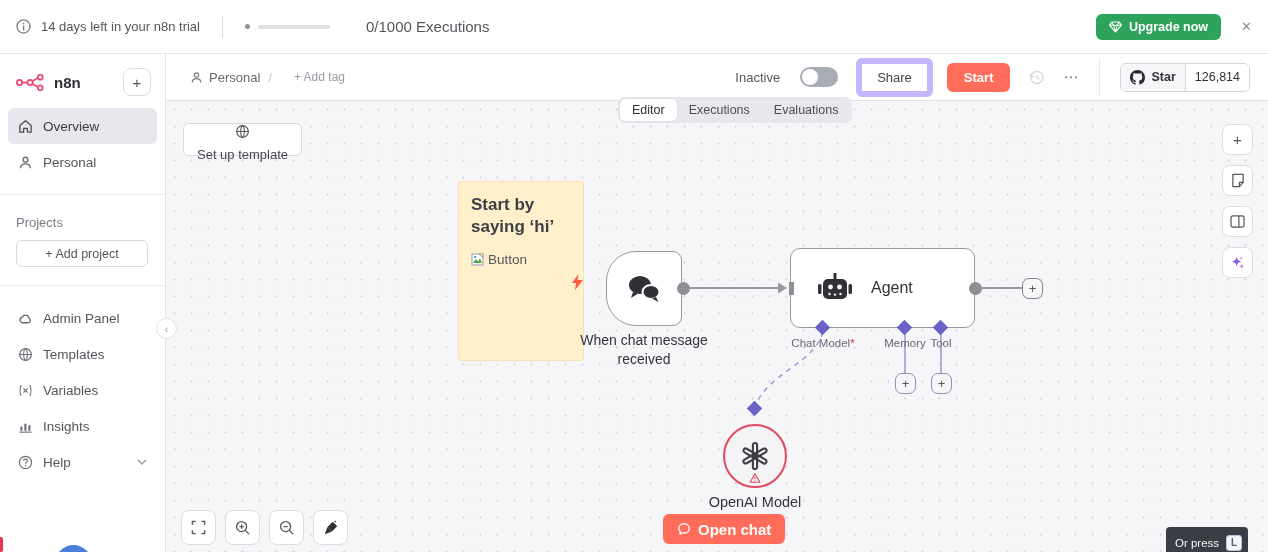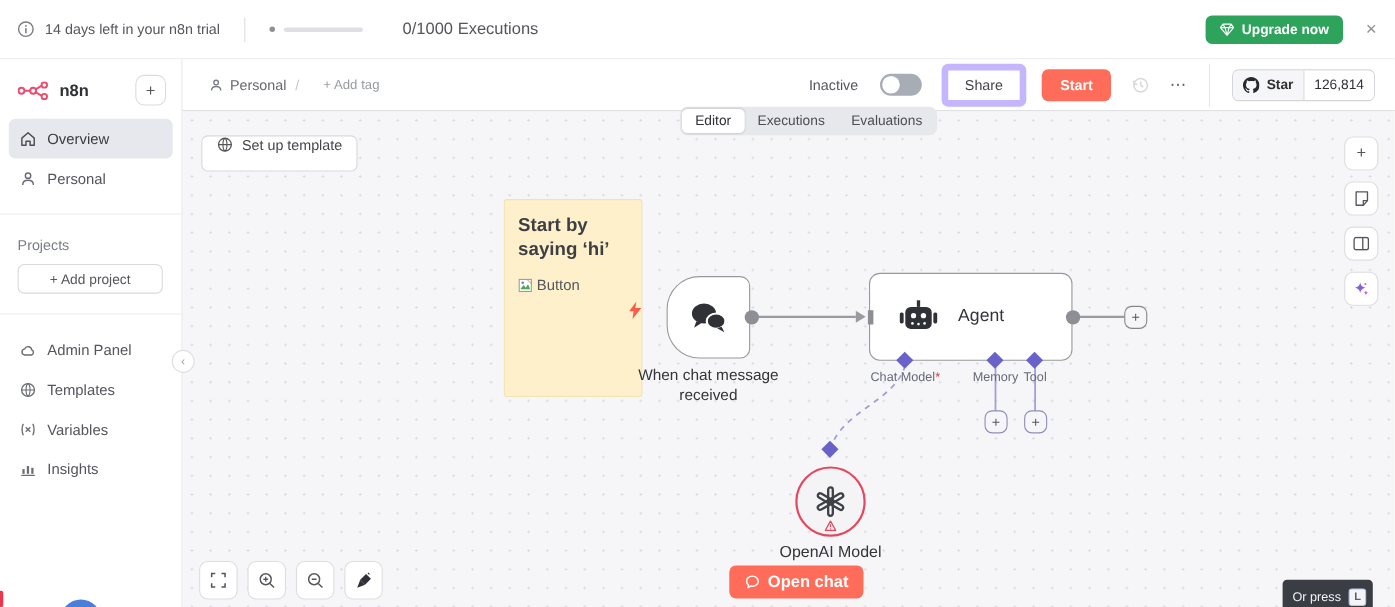--- a/index.html
+++ b/index.html
@@ -62,21 +62,21 @@
   
   .tabsbar { position:absolute; left:452px; top:43px; display:flex; background:#e7e8ec; border-radius:7px; padding:2px; z-index:7; }
   .tab { font-size:12.5px; color:#4c4e56; padding:4px 12px; border-radius:5px; cursor:pointer; }
   .tab.active { background:#fff; color:#2f3136; box-shadow:0 0 2px rgba(0,0,0,.12); }
 
   
   .canvas { flex:1; position:relative; background:#f6f6f8; border-top:1px solid #dfe0e4; overflow:hidden;
             background-image:radial-gradient(circle, #dcdde2 1.1px, transparent 1.2px); background-size:17px 17px; }
   .conn-svg { position:absolute; left:0; top:0; z-index:1; pointer-events:none; }
 
-  .setup-btn { position:absolute; left:17px; top:22px; height:33px; display:flex; align-items:flex-start; gap:8px; background:#fff; border:1px solid #d8d9de; border-radius:6px; padding:0 13px; font-size:13px; color:#44454b; cursor:pointer; z-index:2; }
+  .setup-btn { position:absolute; left:17px; top:22px; height:33px; display:flex; align-items:center; gap:8px; background:#fff; border:1px solid #d8d9de; border-radius:6px; padding:0 13px; font-size:13px; color:#44454b; cursor:pointer; z-index:2;flex-direction:column; }
 
   .sticky { position:absolute; left:292px; top:80px; width:126px; height:180px; background:#fdf0cb; border:1px solid #f3e3b4; border-radius:3px; padding:12px 12px; z-index:2; cursor:grab; }
   .sticky-title { font-size:17px; font-weight:bold; color:#3d3f45; line-height:1.3; }
   .sticky-img-row { display:flex; align-items:center; gap:3px; margin-top:14px; }
   .sticky-img-alt { font-size:13.5px; color:#55565c; }
 
   .bolt { position:absolute; left:405px; top:173px; z-index:3; }
 
   .node { position:absolute; background:#fff; border:1.7px solid #98999e; z-index:2; cursor:grab; }
   .trigger-node { left:440px; top:150px; width:76px; height:75px; border-radius:30px 9px 9px 30px; display:flex; align-items:center; justify-content:center; }
@@ -209,20 +209,35 @@
       <span>
         <svg width="15" height="15" viewBox="0 0 16 16">
             <rect x="2.5" y="8" width="2.2" height="4.5" fill="#6a6c73"></rect>
             <rect x="6.8" y="5" width="2.2" height="7.5" fill="#6a6c73"></rect>
             <rect x="11.1" y="6.7" width="2.2" height="5.8" fill="#6a6c73"></rect>
             <line x1="1.5" y1="14" x2="14.5" y2="14" stroke="#6a6c73" stroke-width="1.2"></line>
           </svg>
       </span>
       <span>Insights</span>
     </div>
+    <div class="nav-item">
+      <span>
+        <svg width="15" height="15" viewBox="0 0 16 16">
+            <circle cx="8" cy="8" r="6.5" fill="none" stroke="#6a6c73" stroke-width="1.3"></circle>
+            <path d="M6 6.2 C6 4.9 7 4.3 8 4.3 C9.2 4.3 10 5 10 6.1 C10 7.6 8 7.6 8 9.2" fill="none" stroke="#6a6c73" stroke-width="1.3"></path>
+            <rect x="7.3" y="10.6" width="1.4" height="1.4" fill="#6a6c73"></rect>
+          </svg>
+      </span>
+      <span>Help</span>
+      <span class="chev">
+        <svg width="10" height="6" viewBox="0 0 10 6">
+            <path d="M1 1 L5 5 L9 1" fill="none" stroke="#9a9ca3" stroke-width="1.4"></path>
+          </svg>
+      </span>
+    </div>
 
     <div class="avatar-cut"></div>
     <div class="red-sliver"></div>
   </div>
 
   <div class="collapse-pill">‹</div>
 
   <div class="main">
     <div class="topbar">
       <div class="crumb">

